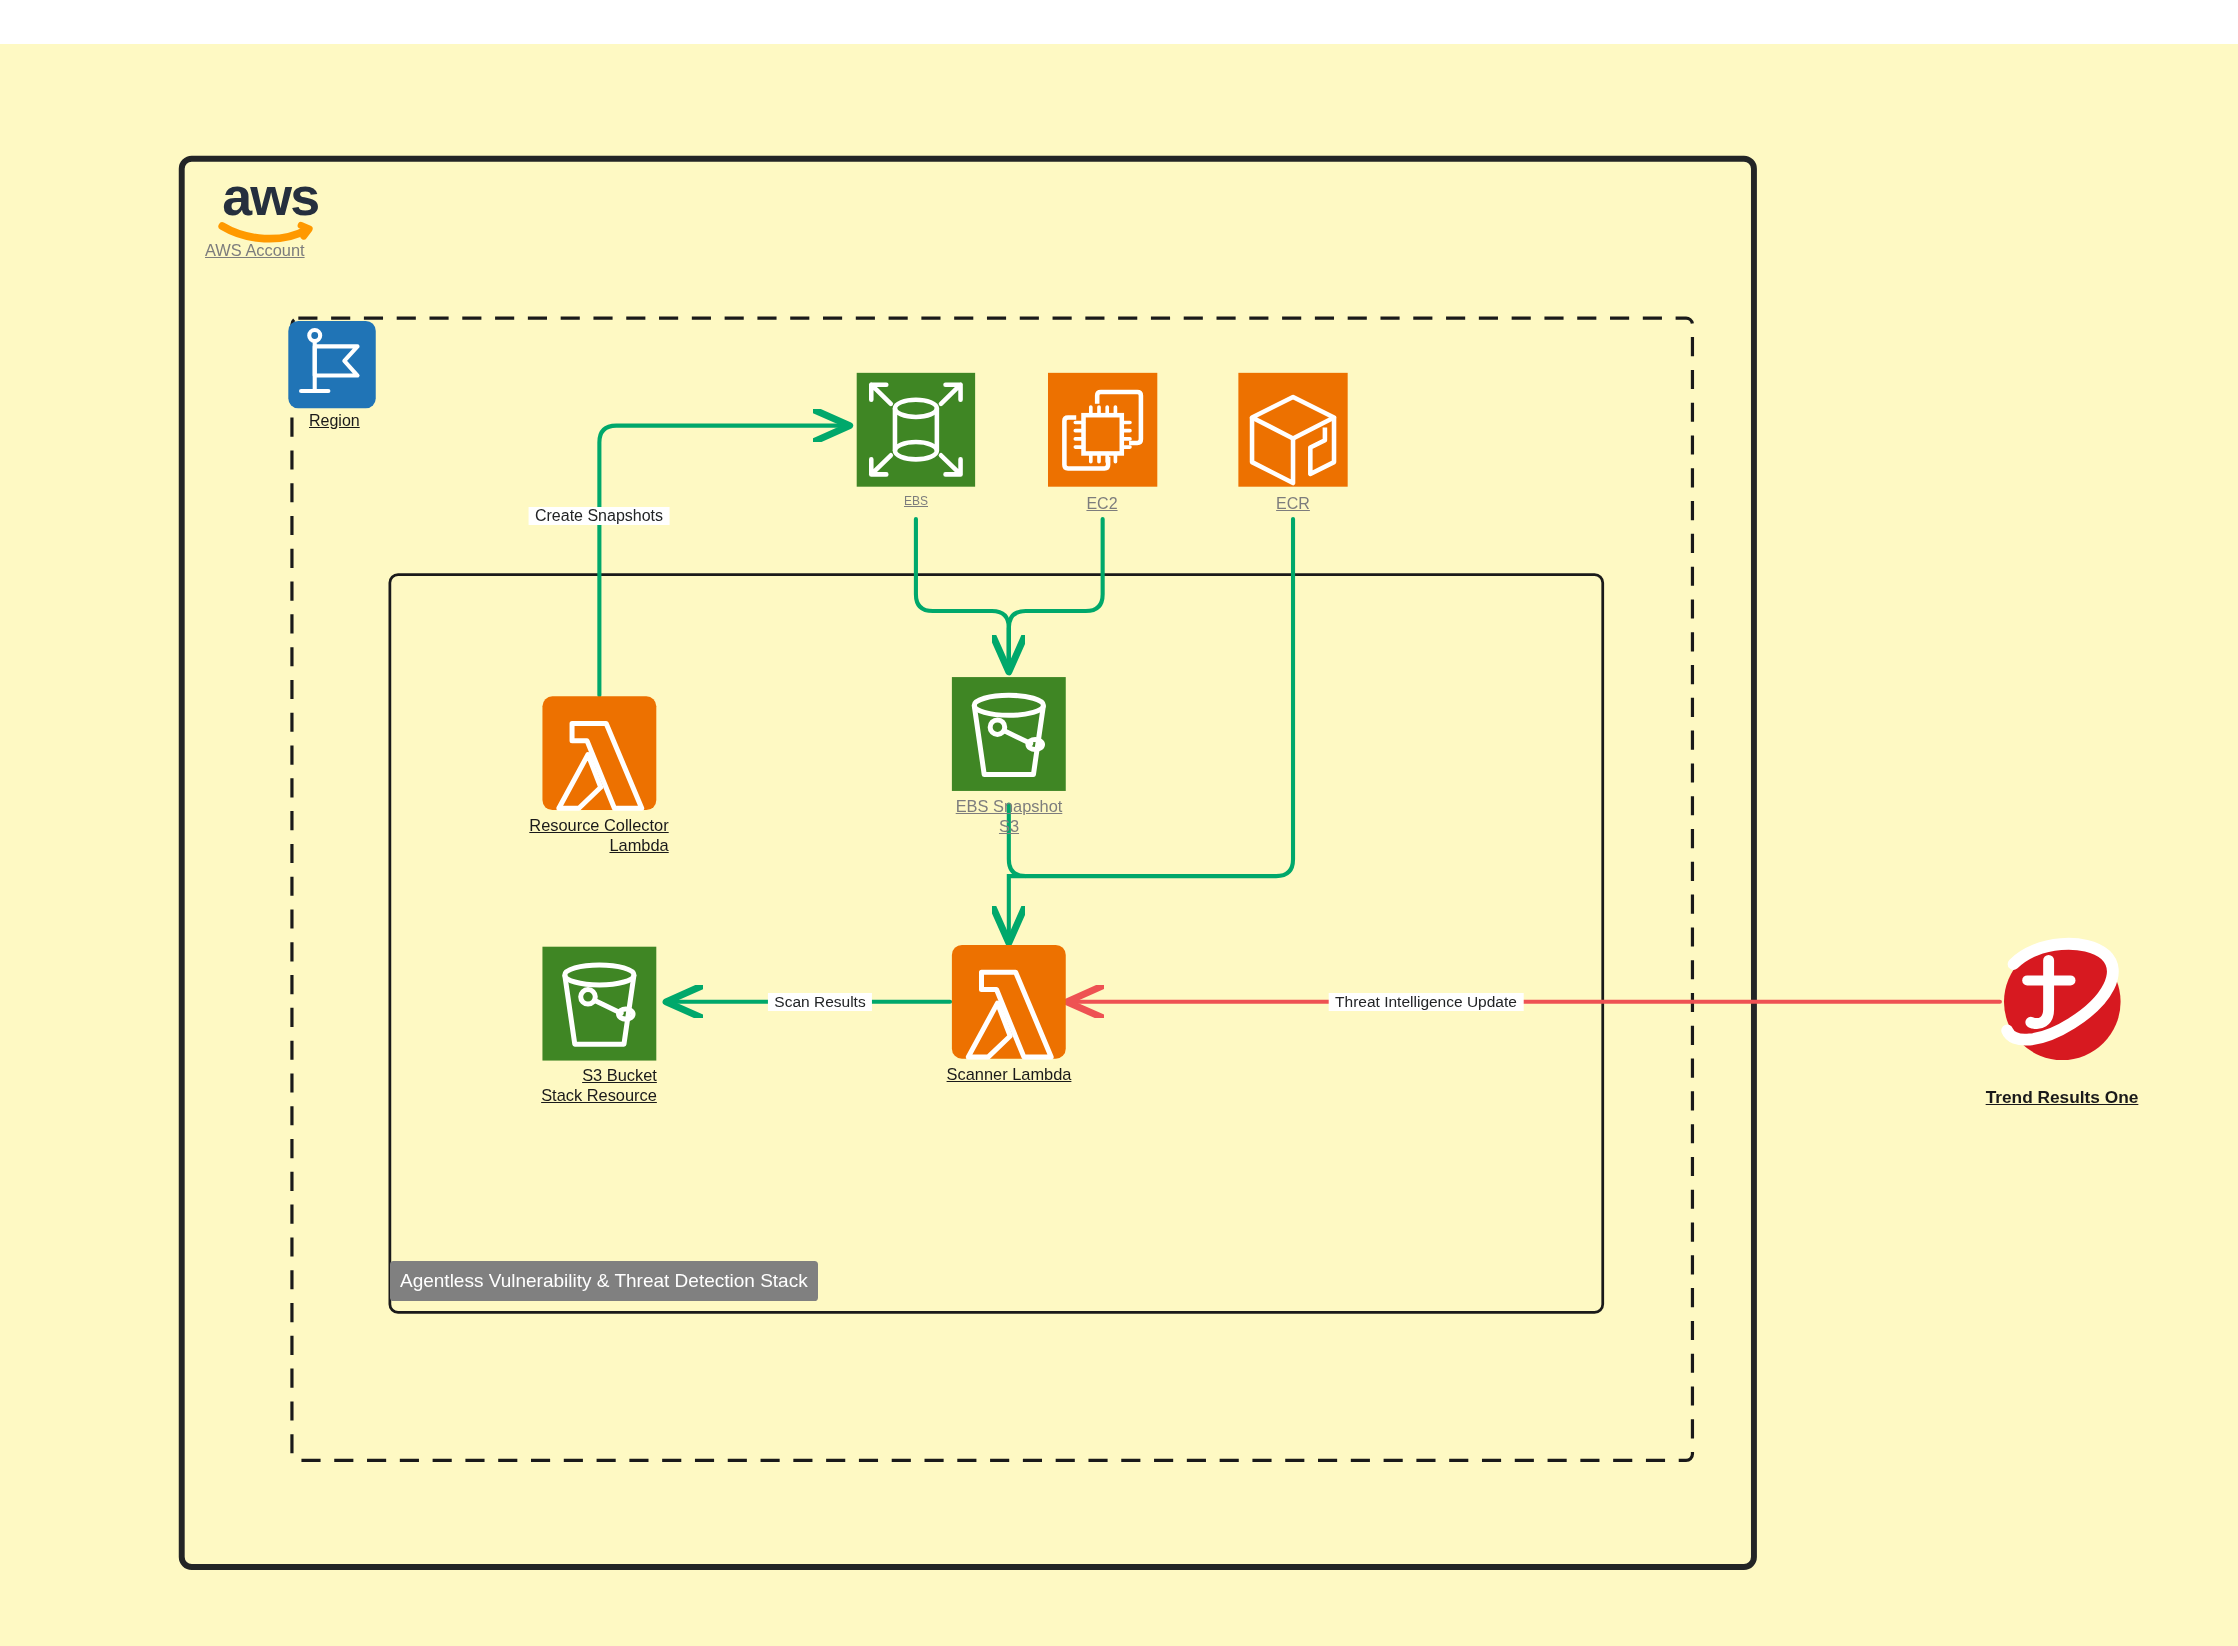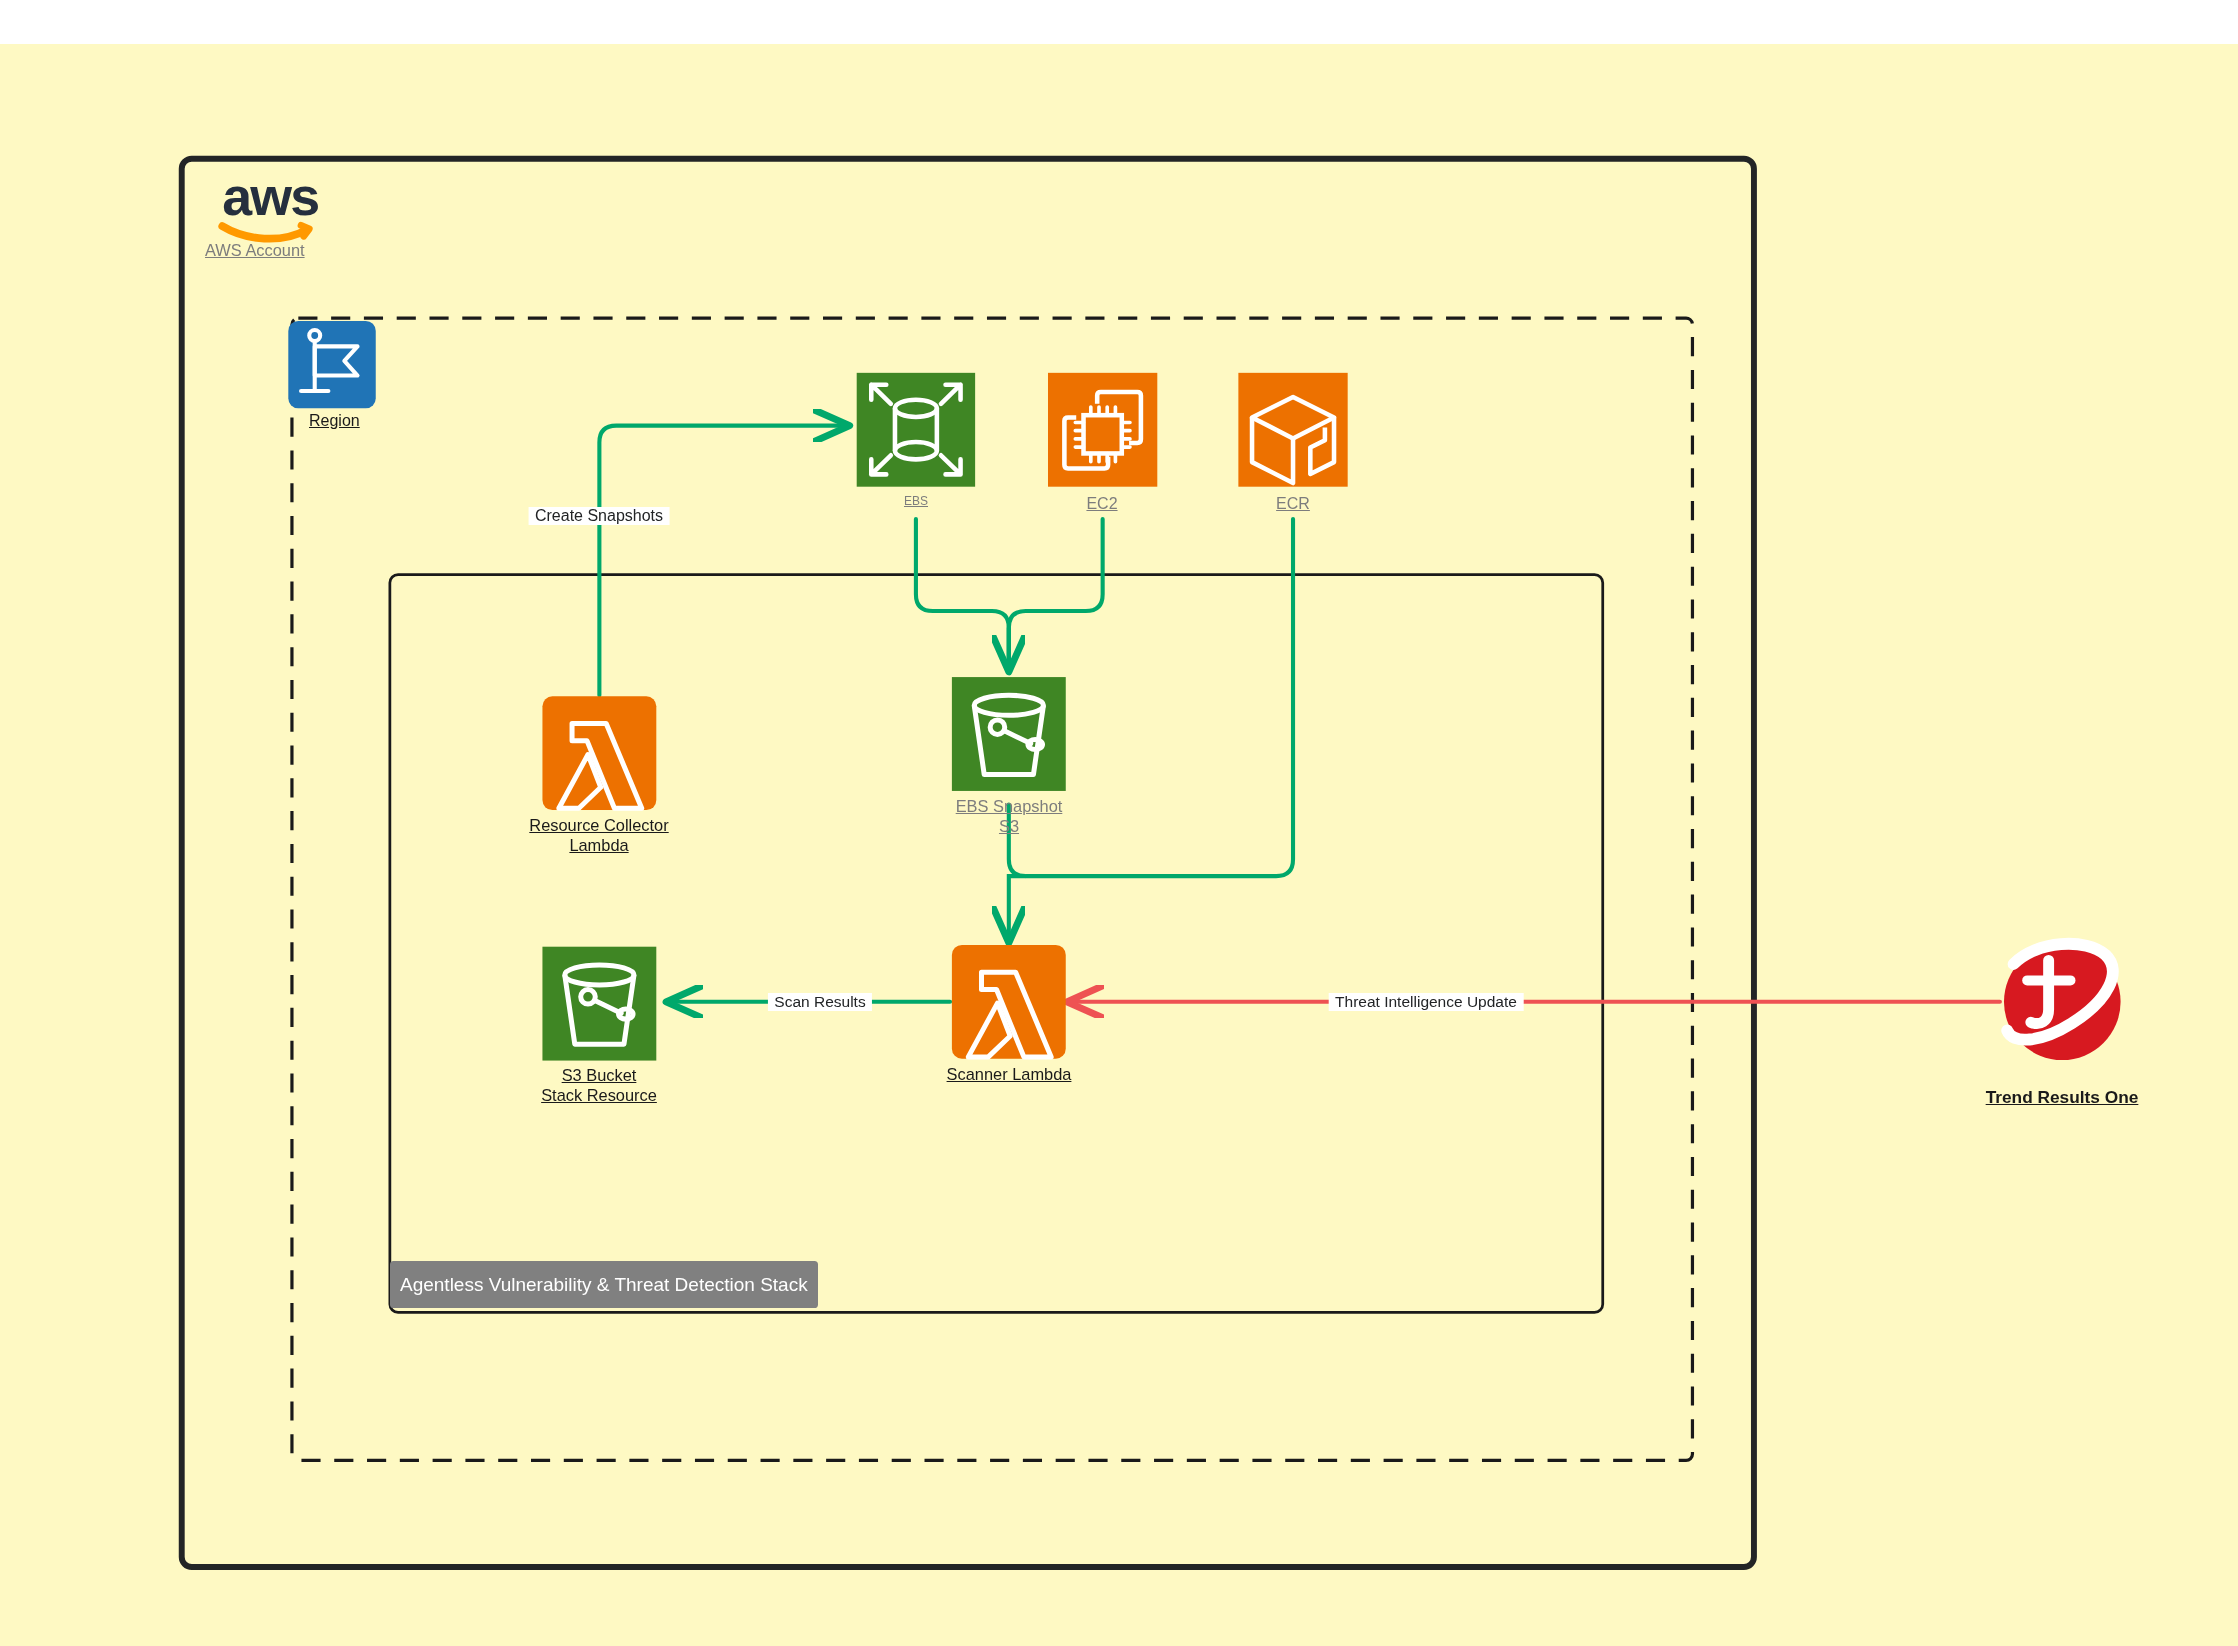--- a/index.html
+++ b/index.html
@@ -4,21 +4,21 @@
 <style>
   html,body{margin:0;padding:0;background:#fff;}
   body{width:2239px;height:1646px;position:relative;
        font-family:"Liberation Sans","DejaVu Sans",sans-serif;
        overflow:hidden;}
   #stage{position:absolute;inset:0;width:2239px;height:1646px;background:#fef9c3;margin-top:44px;}
   svg.layer{position:absolute;left:0;top:0;width:2239px;height:1646px;}
   .lbl{position:absolute;white-space:pre;line-height:1.22;text-decoration:underline;}
   .node-label{text-align:center;transform:translateX(-50%);}
   .gray{color:#7D7D7D;}
-  .black{color:#1A1A1A;}
+  .black{color:#1A1A1A;text-align:right;}
   .edge-label{position:absolute;transform:translate(-50%,-50%);
               background:#ffffff;padding:0 6.4px;white-space:nowrap;color:#222426;}
   .badge{position:absolute;background:#808080;color:#ffffff;
          border-radius:3.6px;display:flex;align-items:center;
          padding:0 10px;white-space:nowrap;}
 </style>
 </head>
 <body>
 
 <div id="stage">
@@ -166,18 +166,18 @@
   <div class="lbl black node-label" style="left:1009px;top:1020px;font-size:16.4px;">Scanner Lambda</div>
 
   <div class="lbl black node-label" style="left:2062px;top:1043px;font-size:17.3px;font-weight:bold;">Trend Results One</div>
 
   <div class="edge-label" style="left:599px;top:472px;font-size:16px;">Create Snapshots</div>
 
   <div class="edge-label" style="left:820px;top:958px;font-size:15.5px;">Scan Results</div>
 
   <div class="edge-label" style="left:1426px;top:958px;font-size:15.5px;">Threat Intelligence Update</div>
 
-  <div class="badge" style="left:390px;top:1217px;height:47px;font-size:19px;">
+  <div class="badge" style="left:390px;top:1217px;height:40px;font-size:19px;">
     <span>Agentless Vulnerability &amp; Threat Detection Stack</span>
   </div>
 
 </div>
 
 
 </body></html>

